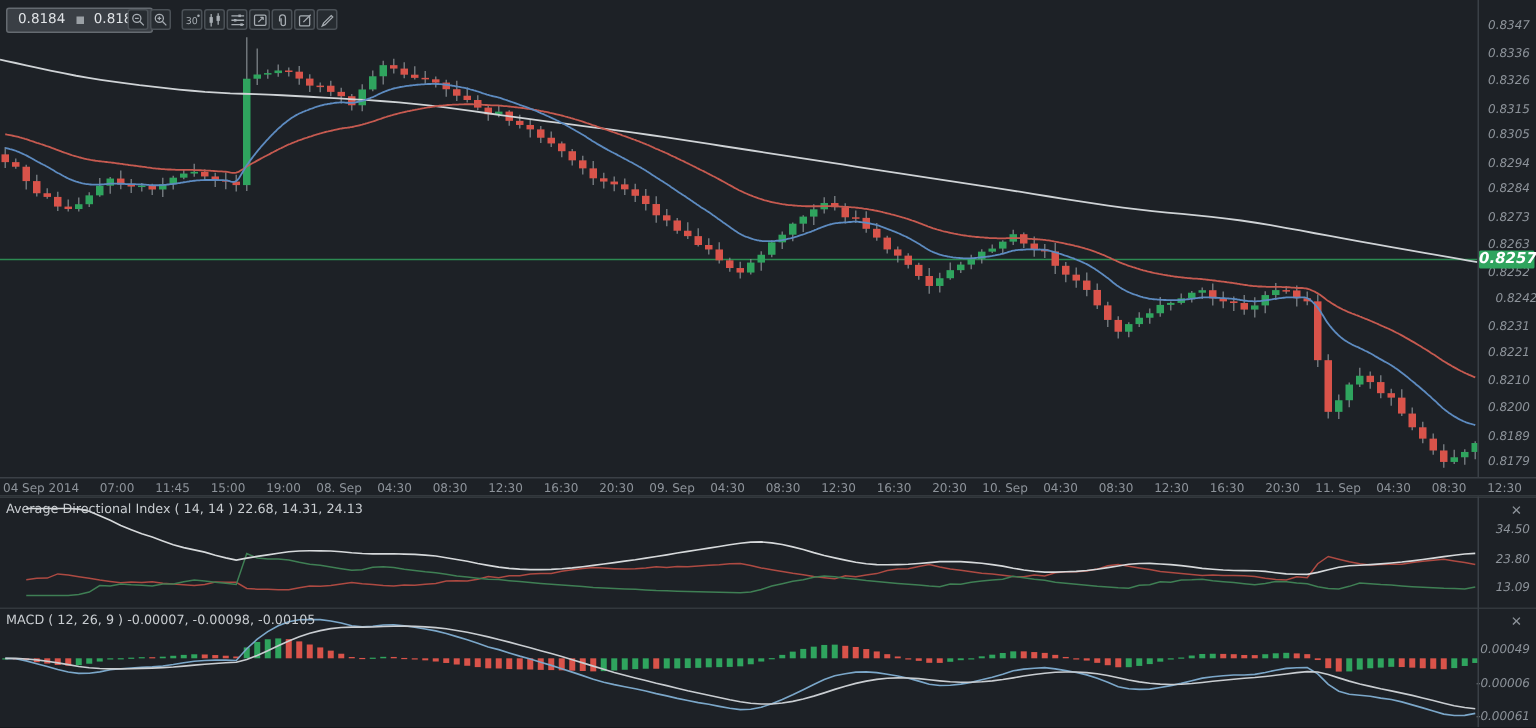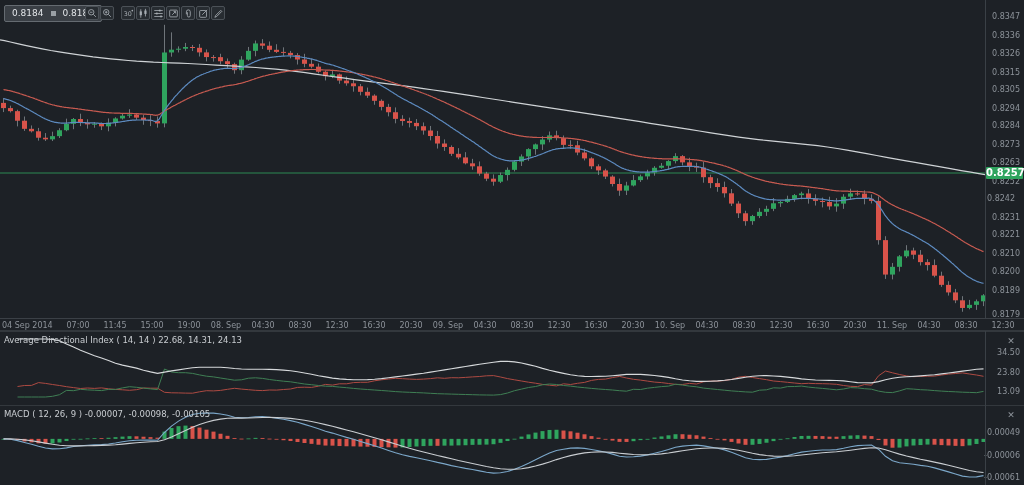--- a/index.html
+++ b/index.html
@@ -9,21 +9,21 @@
   .panel-svg{position:absolute;left:0;}
   
   .quote-box{position:absolute;left:4px;top:5px;height:15px;display:flex;align-items:center;gap:7px;
              padding:0 7px;background:#3a3f45;border:1px solid #656b71;border-radius:2px;
              color:#e2e5e8;font-size:9px;line-height:15px;}
   .spread-square{width:5px;height:5px;background:#9aa0a5;}
   .tb-btn{position:absolute;top:6px;width:14px;height:14px;background:#272c31;border:1px solid #4b5157;
           border-radius:2px;display:flex;align-items:center;justify-content:center;box-sizing:border-box;}
   .tb-btn svg{stroke:#a7adb3;fill:none;stroke-width:1;}
   
-  .right-col{position:absolute;left:985px;top:0;width:40px;height:485px;}
+  .right-col{position:absolute;left:985px;top:0;width:40px;height:485px;font-style:italic;}
   .v-border{position:absolute;left:985px;width:1px;background:#3a4046;}
   .axis-label{position:absolute;color:#8d939a;font-size:8px;line-height:10px;white-space:nowrap;}
   .time-axis{position:absolute;left:0;top:318px;width:1024px;height:13px;border-top:1px solid #3b4046;
              border-bottom:1px solid #33383d;box-sizing:border-box;}
   .price-badge{position:absolute;left:1px;width:37px;height:12px;border-radius:1px;color:#fff;
                font-size:10px;font-weight:bold;text-align:center;line-height:12px;}
   .panel-title{position:absolute;left:4px;color:#c9cdd1;font-size:8.5px;line-height:11px;white-space:nowrap;}
   .panel-sep{position:absolute;left:0;width:1024px;height:1px;background:#33383d;}
   .close-btn{position:absolute;right:8px;width:10px;height:10px;color:#8d939a;font-size:9px;
              line-height:10px;text-align:center;}
@@ -511,27 +511,27 @@
       <div class="axis-label" style="top: 12.3px; right: 5px;">0.8347</div>
       <div class="axis-label" style="top: 31.33px; right: 5px;">0.8336</div>
       <div class="axis-label" style="top: 48.63px; right: 5px;">0.8326</div>
       <div class="axis-label" style="top: 67.66px; right: 5px;">0.8315</div>
       <div class="axis-label" style="top: 84.96px; right: 5px;">0.8305</div>
       <div class="axis-label" style="top: 103.99px; right: 5px;">0.8294</div>
       <div class="axis-label" style="top: 121.29px; right: 5px; text-align: center;">0.8284</div>
       <div class="axis-label" style="top: 140.32px; right: 5px;">0.8273</div>
       <div class="axis-label" style="top: 157.62px; right: 5px;">0.8263</div>
       <div class="axis-label" style="top: 176.65px; right: 5px;">0.8252</div>
-      <div class="axis-label" style="top: 193.95px; right: 10px; margin-left: 48px;">0.8242</div>
+      <div class="axis-label" style="top: 193.95px; right: 0; margin-left: 48px;">0.8242</div>
       <div class="axis-label" style="top: 212.98px; right: 5px; text-align: center;">0.8231</div>
       <div class="axis-label" style="top: 230.28px; right: 5px;">0.8221</div>
       <div class="axis-label" style="top: 249.31px; right: 5px;">0.8210</div>
       <div class="axis-label" style="top: 266.61px; right: 5px;">0.8200</div>
       <div class="axis-label" style="top: 285.64px; right: 5px;">0.8189</div>
-      <div class="axis-label" style="top: 310px; right: 5px;">0.8179</div>
+      <div class="axis-label" style="top: 303px; right: 5px;">0.8179</div>
       <div class="price-badge" style="top: 167px; background: rgb(47, 164, 94);">0.8257</div>
       <div class="axis-label" style="top: 348px; right: 5px;">34.50</div>
       <div class="axis-label" style="top: 367.5px; right: 5px;">23.80</div>
       <div class="axis-label" style="top: 387px; right: 5px;">13.09</div>
       <div class="axis-label" style="top: 428px; right: 5px;">0.00049</div>
       <div class="axis-label" style="top: 450.5px; right: 5px;">-0.00006</div>
       <div class="axis-label" style="top: 473px; right: 5px;">-0.00061</div>
     </div>
   <div class="v-border" style="top:0;height:318px"></div>
   <div class="v-border" style="top:331px;height:154px"></div>

